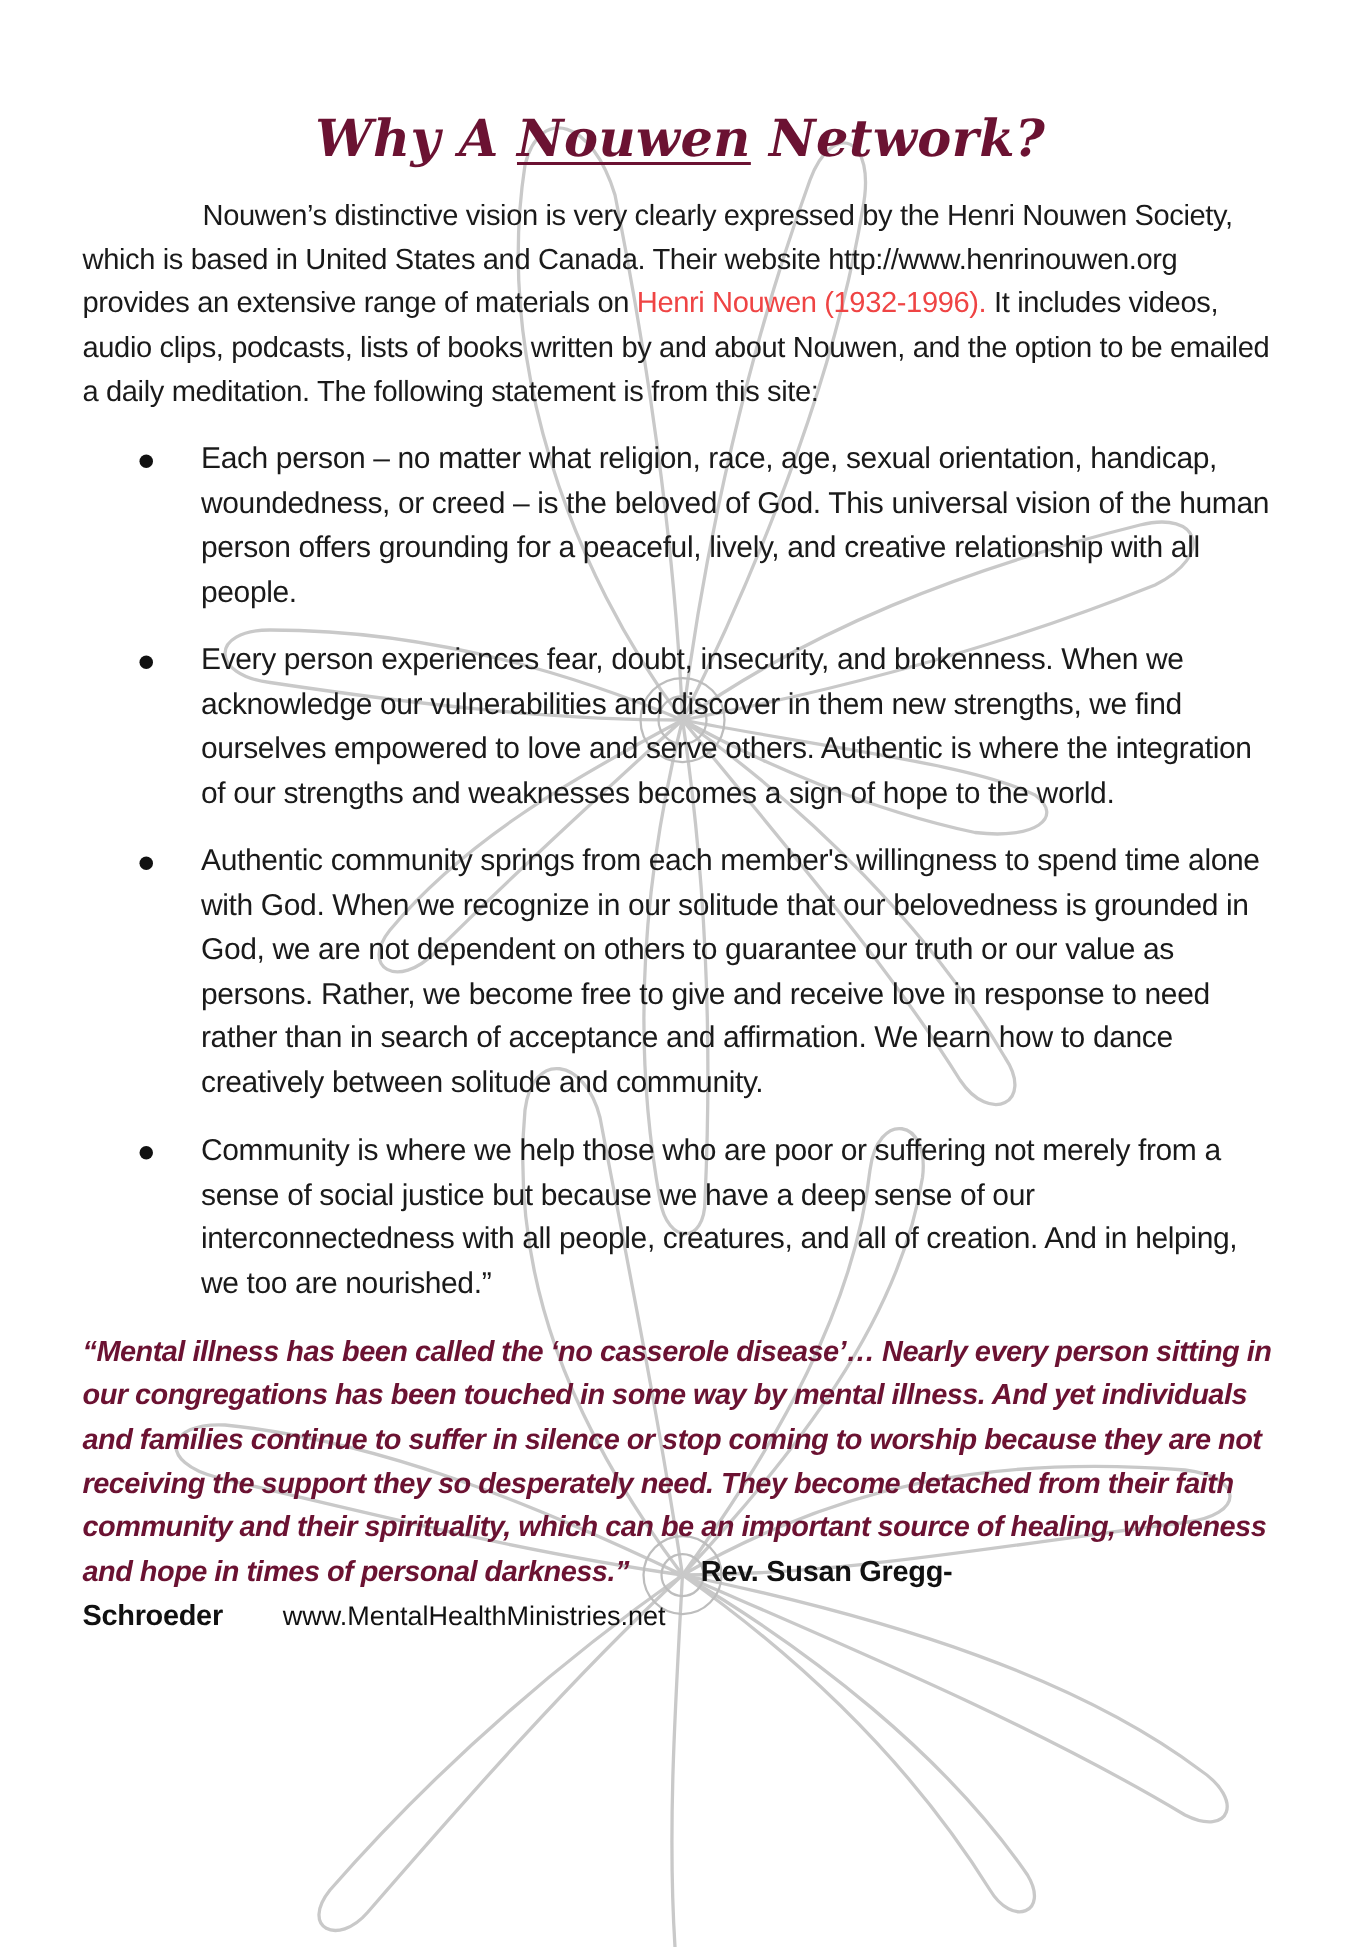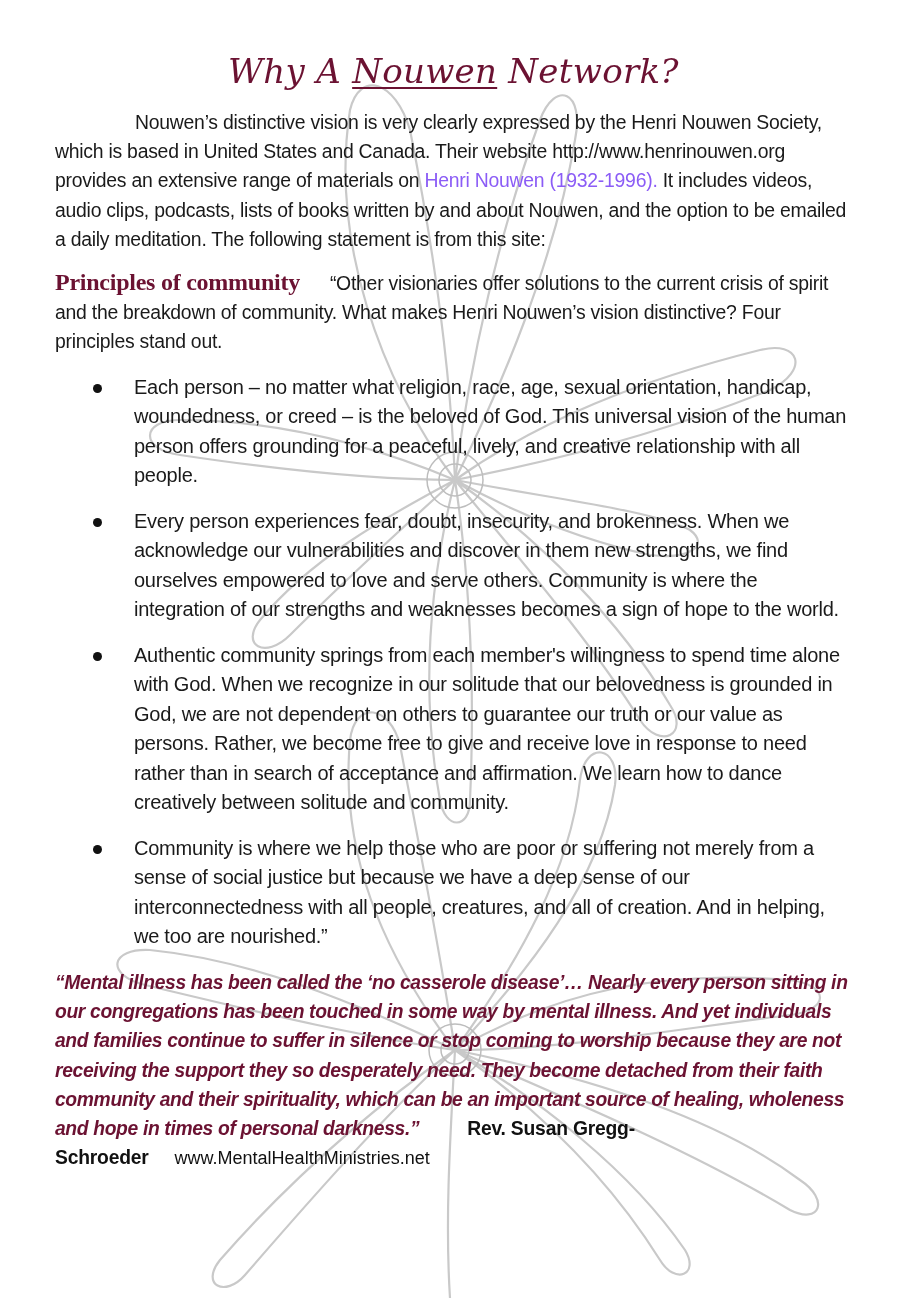--- a/index.html
+++ b/index.html
@@ -4,50 +4,50 @@
 <style>
   html, body { margin: 0; padding: 0; background: #ffffff; }
   body {
     width: 902px; height: 1298px; position: relative; overflow: hidden;
     font-family: "Liberation Sans", "DejaVu Sans", sans-serif;
     color: #1a1a1a;
   }
   .watermark { position: absolute; left: 0; top: 0; width: 902px; height: 1298px; z-index: 0; pointer-events: none; }
   .page { position: relative; z-index: 1; padding: 0 50px 0 55px; }
   .title {
-    text-align: center; margin: 46px 0 0 0; height: 50px;
-    font-family: "DejaVu Serif", serif; font-style: italic; font-weight: normal;
+    text-align: center; margin: 68px 0 0 0; height: 50px;
+    font-family: "DejaVu Serif", serif; font-style: italic; font-weight: bold;
     font-size: 34px; color: #6b1232; letter-spacing: 0.3px; line-height: 50px;
   }
   .title .u { text-decoration: underline; text-underline-offset: 4px; text-decoration-thickness: 2px; }
   .para { font-size: 19.4px; line-height: 29.2px; margin: 0; letter-spacing: -0.25px; }
   .intro { margin-top: 12px; }
   .indent { display: inline-block; width: 80px; }
   .bold { font-weight: normal; }
-  .maroon { color: #8b5cf6; }
+  .maroon { color: #ef4444; }
   .principles { margin-top: 14px; }
   .principles-heading {
     font-family: "Liberation Serif", "DejaVu Serif", serif; font-weight: bold;
     color: #6b1232; font-size: 24px; margin-right: 30px;
   }
   ul.bullets { list-style: none; margin: 16px 0 0 0; padding: 0; }
   ul.bullets li {
     position: relative; padding-left: 79px; margin-bottom: 16px;
     font-size: 20px; line-height: 29.5px; letter-spacing: -0.25px;
   }
   ul.bullets li .dot {
     position: absolute; left: 38px; top: 11px; width: 9px; height: 9px;
     border-radius: 50%; background: #111;
   }
   .quote {
     margin-top: 10px; color: #6b1232; font-style: italic; font-weight: bold;
     font-size: 19.3px; line-height: 29.3px; letter-spacing: -0.35px;
   }
   .author { font-style: normal; font-weight: bold; color: #111; margin-left: 48px; letter-spacing: -0.2px; }
-  .site { font-style: normal; font-weight: normal; color: #111; margin-left: 26px; font-size: 18px; letter-spacing: 0; }
+  .site { font-style: normal; font-weight: normal; color: #111; margin-left: 40px; font-size: 18px; letter-spacing: 0; }
 </style>
 </head>
 <body>
 
 <svg class="watermark" viewBox="0 0 902 1298" xmlns="http://www.w3.org/2000/svg">
   <g fill="none" stroke="#c9c9c9" stroke-width="2.2">
     <path d="M455 480 C 380 380, 330 240, 350 110 C 360 70, 395 80, 410 130 C 430 230, 450 360, 455 480 Z"></path>
     <path d="M455 480 C 470 360, 500 230, 540 120 C 555 80, 585 90, 575 140 C 555 260, 500 390, 455 480 Z"></path>
     <path d="M455 480 C 540 420, 640 380, 760 350 C 800 340, 810 370, 770 390 C 670 430, 560 460, 455 480 Z"></path>
     <path d="M455 480 C 560 500, 650 510, 690 530 C 710 545, 690 560, 650 555 C 580 540, 510 510, 455 480 Z"></path>
@@ -71,24 +71,23 @@
     <circle cx="455" cy="1050" r="14"></circle>
   </g>
 </svg>
 
 <div class="page">
 
   <h1 class="title"><span>Why A </span><span class="u">Nouwen</span><span> Network?</span></h1>
 
   <p class="para intro"><span class="indent"></span><span>Nouwen’s distinctive vision is very clearly expressed by the Henri Nouwen Society, which is based in United States and Canada. Their website </span><span class="bold">http://www.henrinouwen.org</span><span>  provides an extensive range of materials on </span><span class="bold maroon">Henri Nouwen (1932-1996).</span><span> It includes videos, audio clips, podcasts, lists of books written by and about Nouwen, and the option to be emailed a daily meditation. The following statement is from this site:</span></p>
 
-  <p class="para principles"><span class="principles-heading">Principles of community</span><span>“Other visionaries offer solutions to the current crisis of spirit and the breakdown of community. What makes Henri Nouwen’s vision distinctive? Four principles stand out.</span></p>
 
   <ul class="bullets">
     <li><span class="dot"></span><span>Each person – no matter what religion, race, age, sexual orientation, handicap, woundedness, or creed – is the beloved of God. This universal vision of the human person offers grounding for a peaceful, lively, and creative relationship with all people.</span></li>
-    <li><span class="dot"></span><span>Every person experiences fear, doubt, insecurity, and brokenness. When we acknowledge our vulnerabilities and discover in them new strengths, we find ourselves empowered to love and serve others. Community is where the integration of our strengths and weaknesses becomes a sign of hope to the world.</span></li>
+    <li><span class="dot"></span><span>Every person experiences fear, doubt, insecurity, and brokenness. When we acknowledge our vulnerabilities and discover in them new strengths, we find ourselves empowered to love and serve others. Authentic is where the integration of our strengths and weaknesses becomes a sign of hope to the world.</span></li>
     <li><span class="dot"></span><span>Authentic community springs from each member's willingness to spend time alone with God. When we recognize in our solitude that our belovedness is grounded in God, we are not dependent on others to guarantee our truth or our value as persons. Rather, we become free to give and receive love in response to need rather than in search of acceptance and affirmation. We learn how to dance creatively between solitude and community.</span></li>
     <li><span class="dot"></span><span>Community is where we help those who are poor or suffering not merely from a sense of social justice but because we have a deep sense of our interconnectedness with all people, creatures, and all of creation. And in helping, we too are nourished.”</span></li>
   </ul>
 
   <p class="quote"><span>“Mental illness has been called the ‘no casserole disease’…  Nearly every person sitting in our congregations has been touched in some way by mental illness. And yet individuals and families continue to suffer in silence or stop coming to worship because they are not receiving the support they so desperately need. They become detached from their faith community and their spirituality, which can be an important source of healing, wholeness and hope in times of personal darkness.”</span><span class="author">Rev. Susan Gregg-Schroeder</span><span class="site">www.MentalHealthMinistries.net</span></p>
 
 </div>
 
 </body></html>

